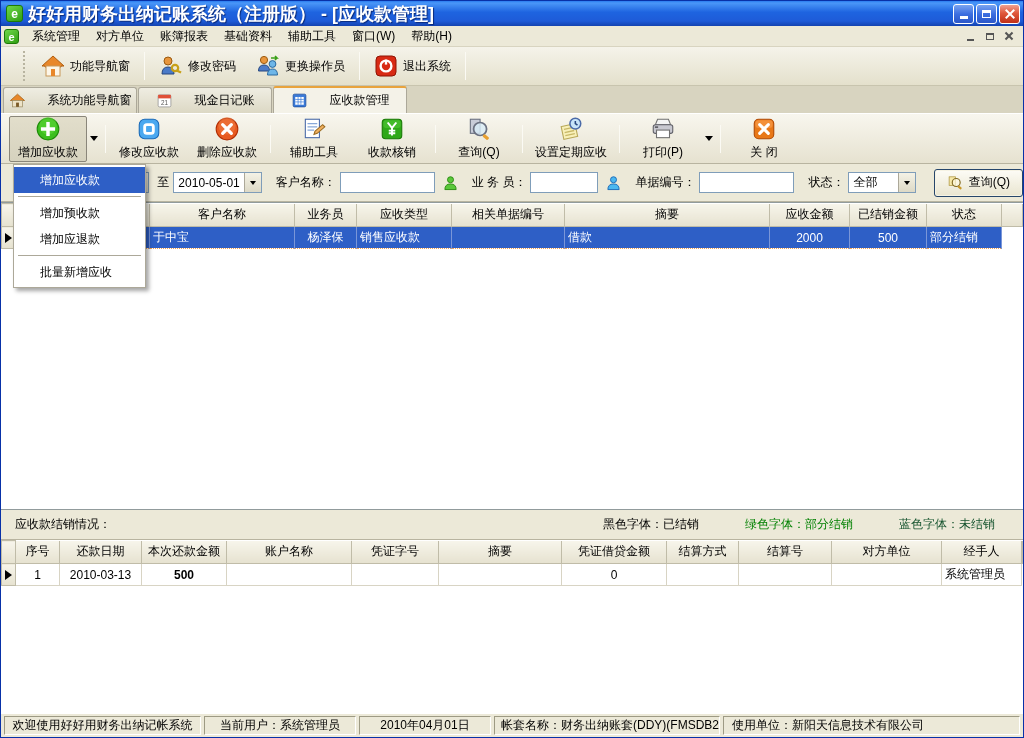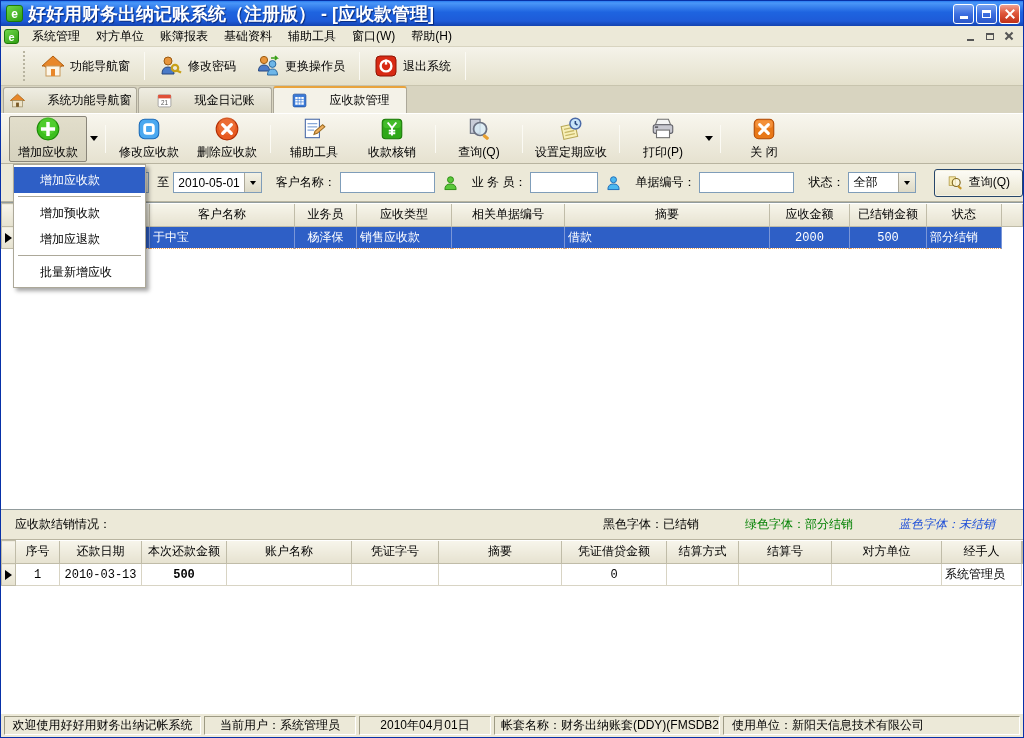--- a/index.html
+++ b/index.html
@@ -64,31 +64,31 @@
   .cbtn .tri-down { border-top-width:4px; border-left-width:3.5px; border-right-width:3.5px; }
   .tfield { height:21px; border:1px solid #7F9DB9; background:#fff; }
   .flabel { margin:0 4px 0 14px; }
   .query-btn { margin-left:18px; height:28px; padding:0 12px; display:flex; align-items:center; gap:5px;
     border:1px solid #26466B; border-radius:3px; background:linear-gradient(180deg,#FDFCF6,#E9E5D0); box-shadow:inset 0 0 0 1px #F6F3E4; }
 
   
   .main-area { flex:1 1 auto; background:#fff; border-top:1px solid #919B9C; overflow:hidden; }
   table.grid { border-collapse:collapse; table-layout:fixed; width:1022px; }
   .grid th { background:linear-gradient(180deg,#F7F5EB,#E6E2D0); border:1px solid #C0BCA8; border-top:none; font-weight:normal; height:23px; padding:0 2px; overflow:hidden; white-space:nowrap; }
-  .grid td { border:1px solid #D8D4C4; height:22px; padding:0 3px; overflow:hidden; white-space:nowrap;font-family:Liberation Mono, monospace; }
+  .grid td { border:1px solid #D8D4C4; height:22px; padding:0 3px; overflow:hidden; white-space:nowrap; }
   .grid tr.sel td { background:#2E5FC6; color:#fff; border-left:1px solid #7A96D8; border-right:1px solid #7A96D8;
     border-top:1px dotted #F0A050; border-bottom:1px dotted #F0A050; }
   .selector-cell { background:linear-gradient(180deg,#F7F5EB,#E6E2D0) !important; border:1px solid #C0BCA8 !important; }
   .row-arrow { width:0; height:0; border-top:5px solid transparent; border-bottom:5px solid transparent; border-left:7px solid #000; margin:0 auto; }
   .num { text-align:center; } .ctr { text-align:center; }
 
   
   .settle-label-row { height:30px; flex:0 0 30px; display:flex; align-items:center; background:#ECE9D8; border-top:1px solid #919B9C; padding:0 10px 0 14px; }
   .legend { margin-left:auto; display:flex; gap:46px; padding-right:18px; }
-  .lg-green { color:#008000; } .lg-blue { color:#1d4ed8;font-style:italic; }
+  .lg-green { color:#008000; } .lg-blue { color:#14532d; }
   .settle-area { flex:0 0 174px; background:#fff; border-top:1px solid #B8B4A0; overflow:hidden; }
   .bold { font-weight:bold; }
 
   
   .statusbar { height:24px; flex:0 0 24px; display:flex; align-items:center; gap:3px; background:#ECE9D8; border-top:1px solid #fff; padding:2px 3px; }
   .spanel { height:19px; display:flex; align-items:center; justify-content:center; border:1px solid; border-color:#9D9A84 #FFFFFF #FFFFFF #9D9A84; padding:0 6px; overflow:hidden; white-space:nowrap; }
   .sp1{width:197px;} .sp2{width:152px;} .sp3{width:132px;} .sp4{width:226px; justify-content:flex-start;} .sp5{flex:1; justify-content:flex-start;padding-left:8px;}
 
   
   .ctx-menu { position:absolute; left:12px; top:163px; width:133px; background:#fff; border:1px solid #ACA899;

